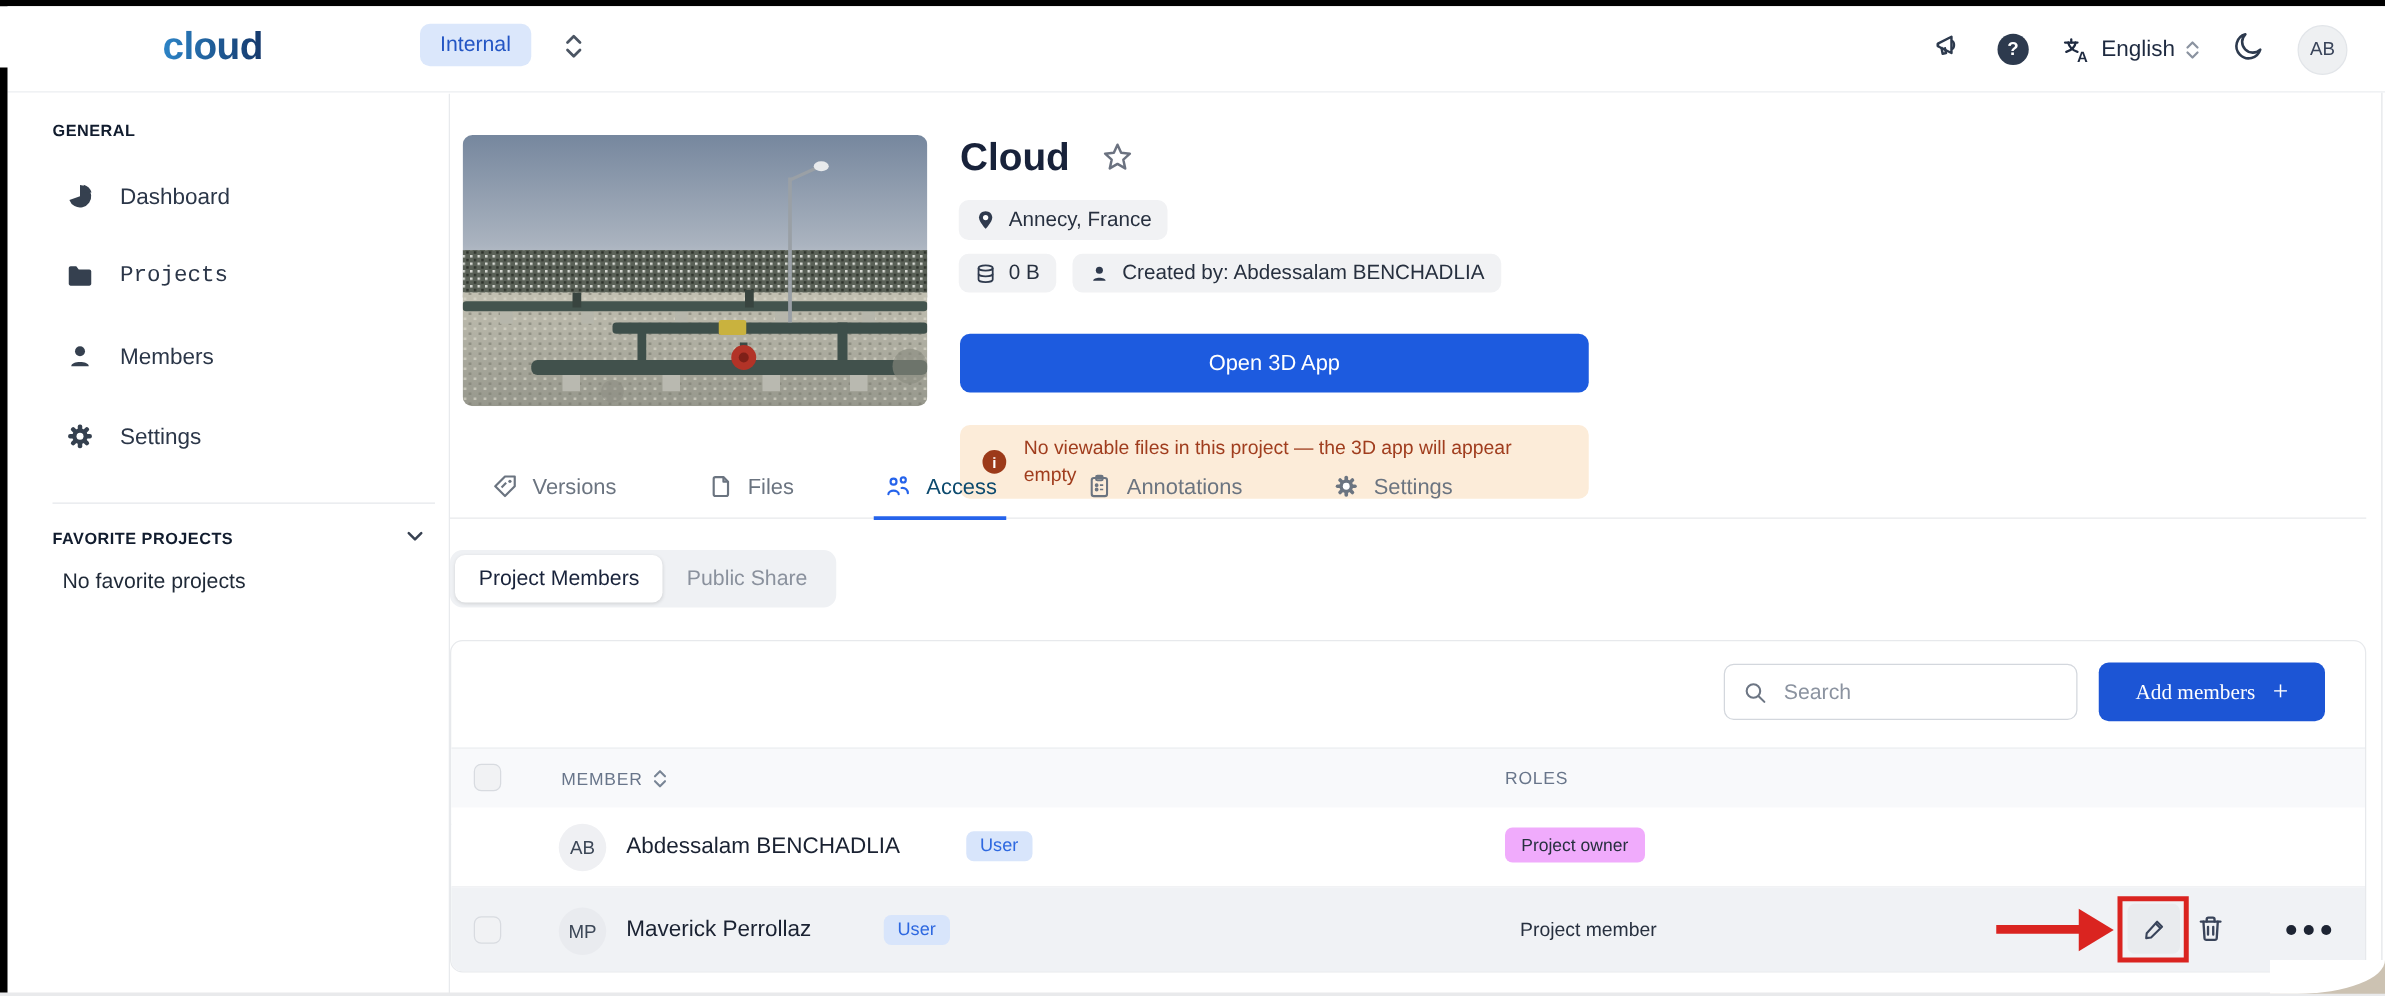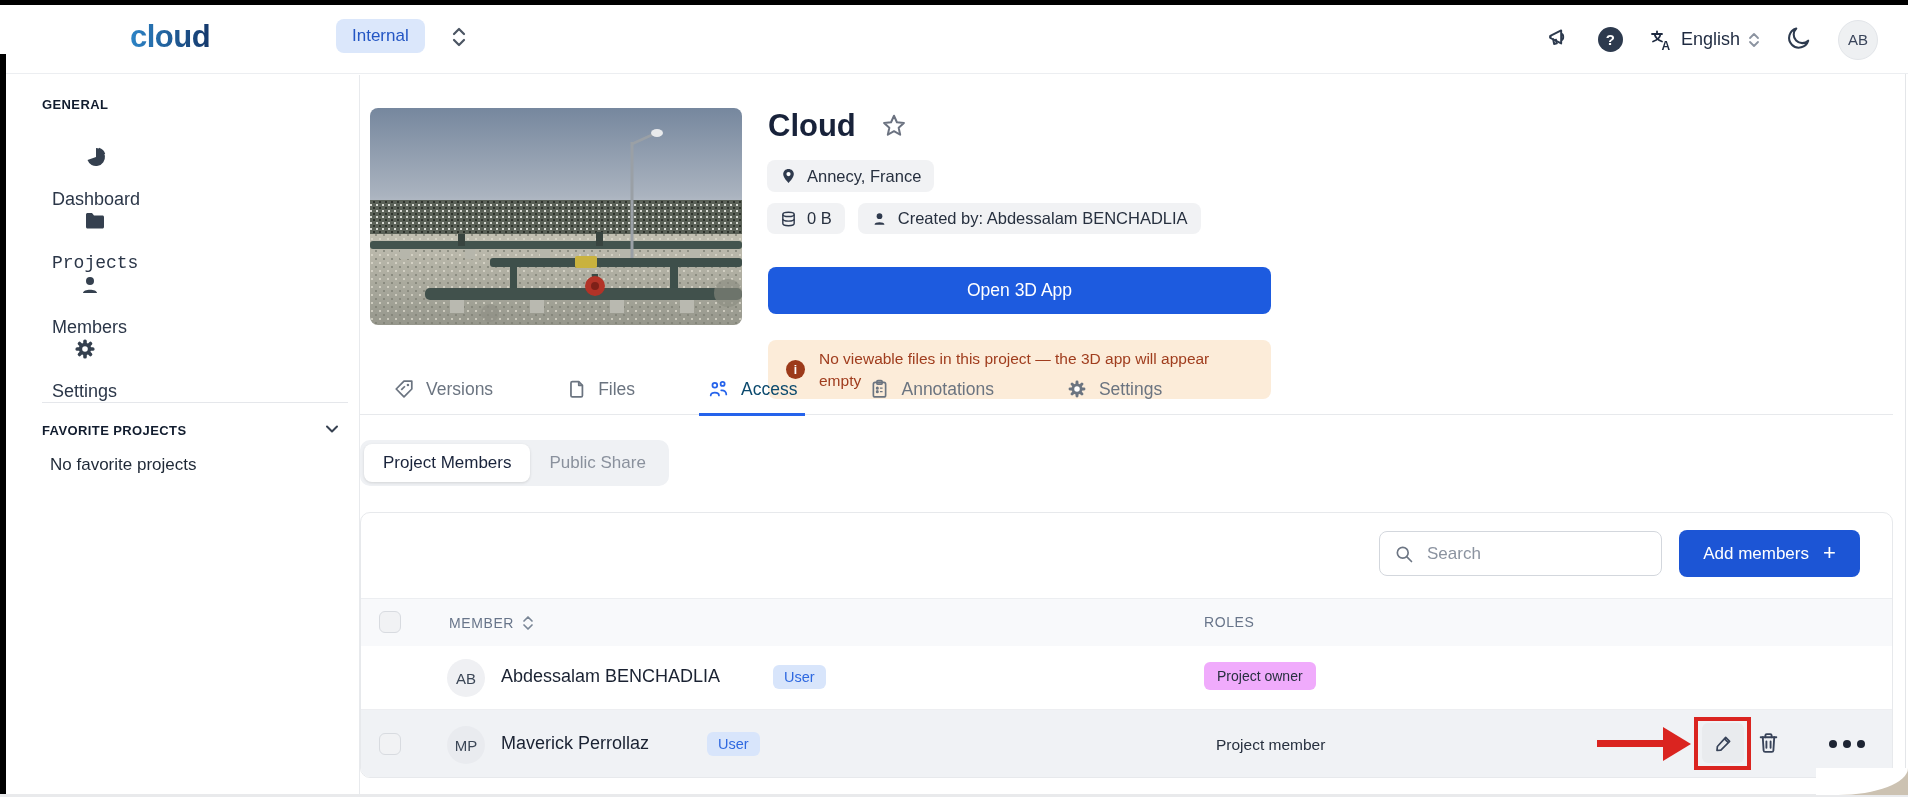--- a/index.html
+++ b/index.html
@@ -29,21 +29,21 @@
   .tb-right { position:absolute; right:30px; top:0; height:69px; display:flex; align-items:center; gap:26px; }
   .help-circle { width:25px; height:25px; border-radius:50%; background:#2d3a4e; color:#fff; font-size:15px; font-weight:bold;
                  display:flex; align-items:center; justify-content:center; }
   .lang { display:flex; align-items:center; gap:8px; font-size:18px; color:#1e2a40; }
   .avatar-top { width:40px; height:40px; border-radius:50%; background:#eef0f2; border:1px solid #e2e5e9;
                 color:#39445a; font-size:15px; display:flex; align-items:center; justify-content:center; }
 
   
   .sidebar { left:6px; top:75px; width:330px; height:722px; background:#fff; border-right:1px solid #e8eaed;margin-left:24px; }
   .side-section { position:absolute; left:12px; font-size:13px; font-weight:bold; letter-spacing:0.4px; color:#111c2e; }
-  .side-item { position:absolute; left:22px; display:flex; align-items:center; gap:20px; font-size:18px; color:#2b3648; cursor:pointer;flex-direction:column; }
+  .side-item { position:absolute; left:22px; display:flex; align-items:center; gap:20px; font-size:18px; color:#2b3648; cursor:pointer; }
   .side-divider { position:absolute; left:12px; width:306px; height:1px; background:#e5e7eb; }
   .side-empty { position:absolute; left:20px; font-size:17px; color:#1f2937; }
   .fav-chevron { position:absolute; left:294px; top:424px; }
 
   
   .thumb { left:370px; top:108px; width:372px; height:217px; border-radius:8px; overflow:hidden; }
   .title-row { left:768px; top:108px; display:flex; align-items:center; gap:24px; }
   .page-title { font-size:31px; font-weight:bold; color:#18223a; }
   .badge { display:inline-flex; align-items:center; gap:10px; background:#f1f2f4; border-radius:8px;
            padding:6px 13px; font-size:16.5px; color:#27303f; }
@@ -69,21 +69,21 @@
   .seg-item { font-size:17px; padding:9px 19px; border-radius:8px; color:#8a919d; cursor:pointer; }
   .seg-item.active { background:#fff; color:#19233b; box-shadow:0 1px 3px rgba(0,0,0,0.12); }
 
   
   .card { left:360px; top:512px; width:1533px; height:266px; background:#fff; border:1px solid #e7e9ec; border-radius:10px; overflow:hidden; }
   .search-box { position:absolute; left:1018px; top:18px; width:283px; height:45px; border:1.5px solid #d3d7dd; border-radius:8px;
                 display:flex; align-items:center; gap:13px; padding:0 14px; background:#fff; }
   .search-box input { border:none; outline:none; font-size:17px; font-family:inherit; color:#3a4454; width:200px; background:transparent; }
   .search-box input::placeholder { color:#8b93a0; }
   .btn-add { position:absolute; left:1318px; top:17px; width:181px; height:47px; background:#1c55d5; color:#fff; border:none;
-             border-radius:8px; font-size:17px; font-family:Liberation Sans, sans-serif; cursor:pointer; display:flex; align-items:center;
+             border-radius:8px; font-size:17px; font-family:Liberation Serif, serif; cursor:pointer; display:flex; align-items:center;
              justify-content:center; gap:14px; }
   .btn-add .plus { font-size:22px; font-weight:400; margin-top:-2px; }
   .thead { position:absolute; left:0; top:85px; width:1533px; height:62px; background:#f8f9fb;
            border-top:1px solid #eceef1; border-bottom:1px solid #e9ebee; }
   .th { position:absolute; top:15px; font-size:14px; color:#68758a; letter-spacing:0.6px; }
   .row { position:absolute; left:0; width:1533px; }
   .row1 { top:133px; height:64px; background:#fff; border-bottom:1px solid #edeef1; }
   .row2 { top:197px; height:69px; background:#f0f2f5; }
   .checkbox { position:absolute; left:18px; width:22px; height:22px; border-radius:6px; background:#f1f2f4; border:1px solid #d8dbe0; cursor:pointer; }
   .avatar-cell { position:absolute; left:86px; width:38px; height:38px; border-radius:50%; background:#eff0f3;

